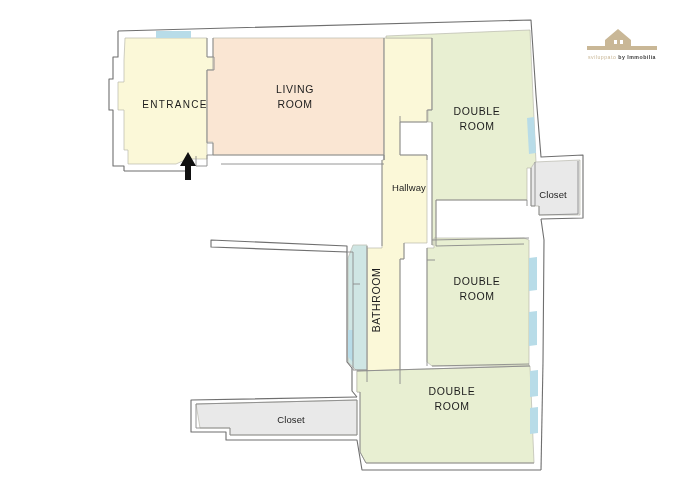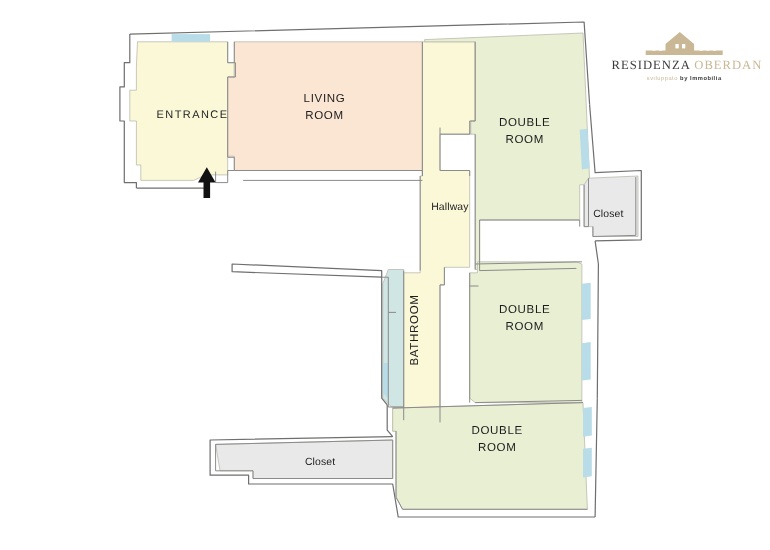--- a/index.html
+++ b/index.html
@@ -233,24 +233,20 @@
     <svg class="logo-mark" width="74" height="26" viewBox="0 0 74 26">
       <path d="M2,24 L2,20 L20,20 L20,14 L33,3 L46,14 L46,20 L72,20 L72,24 Z" fill="#c9b796"></path>
       <rect x="29" y="14" width="3" height="4" fill="#ffffff"></rect>
       <rect x="35" y="14" width="3" height="4" fill="#ffffff"></rect>
       <rect x="51" y="17" width="3" height="3" fill="#ffffff"></rect>
       <rect x="57" y="17" width="3" height="3" fill="#ffffff"></rect>
       <rect x="63" y="17" width="3" height="3" fill="#ffffff"></rect>
       <rect x="8" y="17" width="3" height="3" fill="#ffffff"></rect>
       <rect x="14" y="17" width="3" height="3" fill="#ffffff"></rect>
     </svg>
-    <div class="logo-title">
-      <span class="w1">RESIDENZA</span>
-      <span class="w2">OBERDAN</span>
-    </div>
     <div class="logo-sub">
       <span class="s1">sviluppato</span>
       <span class="s2">by</span>
       <span class="s3">Immobilia</span>
     </div>
   </div>
 
 </div>
 
 </body></html>

